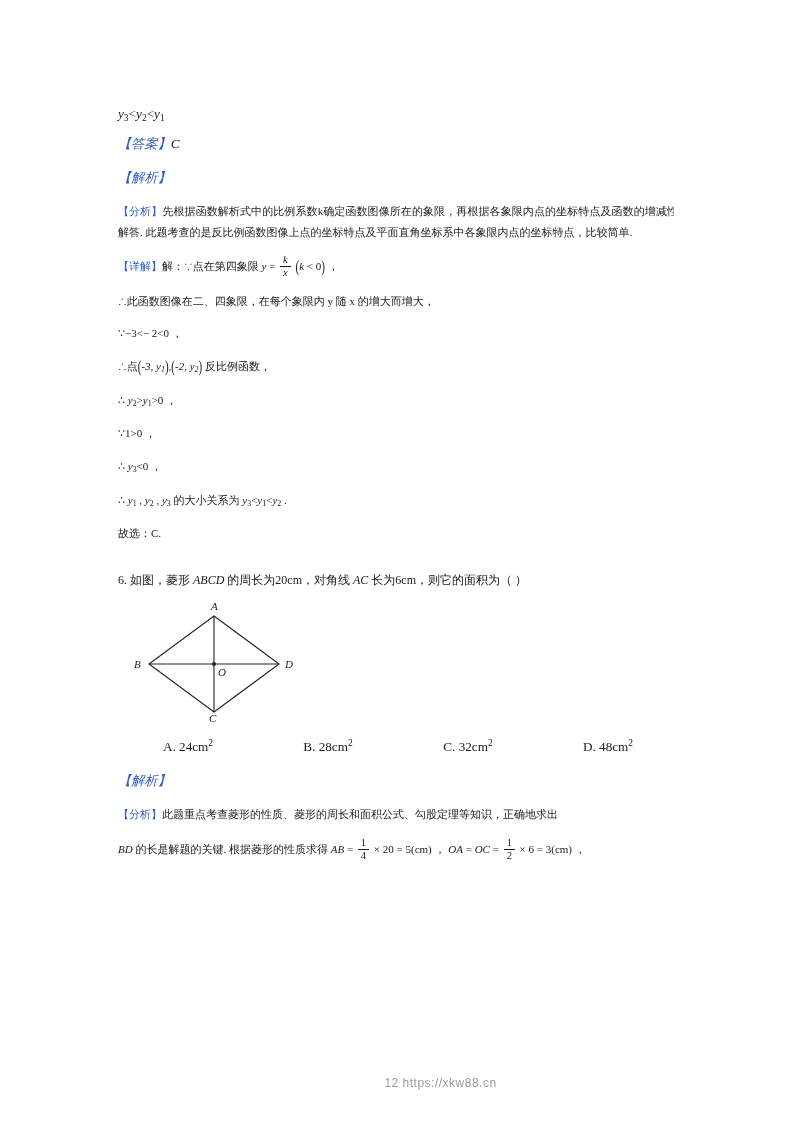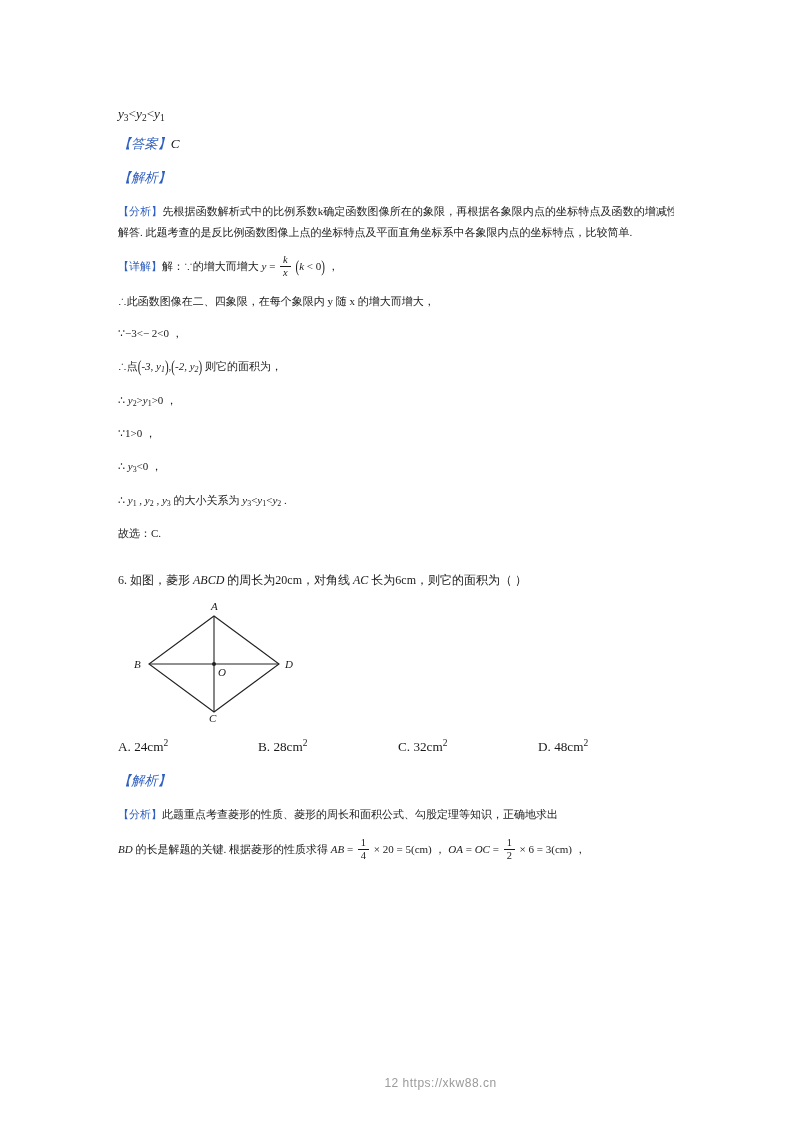--- a/index.html
+++ b/index.html
@@ -94,20 +94,21 @@
     height: 126px;
   }
   .options {
     display: flex;
     font-size: 13.2px;
     margin-top: 10px;
     margin-bottom: 16px;
   }
   .options .opt {
     width: 25%;
+    text-align: center;
   }
   .footer {
     position: absolute;
     left: 0;
     top: 1068px;
     width: 793px;
     text-align: center;
     font-size: 12px;
     color: #9a9a9a;
     letter-spacing: 0.5px;
@@ -130,34 +131,34 @@
       <span>【答案】</span><span class="ans">C</span>
     </div>
 
     <div class="tag">【解析】</div>
 
     <div class="para">
       <span class="lab">【分析】</span><span>先根据函数解析式中的比例系数k确定函数图像所在的象限，再根据各象限内点的坐标特点及函数的增减性解答. 此题考查的是反比例函数图像上点的坐标特点及平面直角坐标系中各象限内点的坐标特点，比较简单.</span>
     </div>
 
     <div class="para">
-      <span class="lab">【详解】</span><span>解：∵的增大而增大</span>
+      <span class="lab">【详解】</span><span>解：∵点在第四象限</span>
       <span>
         <span class="it">y</span> =
         <span class="frac"><span class="num it">k</span><span class="den it">x</span></span>
         <span class="paren-big">(</span><span class="it">k</span> &lt; 0<span class="paren-big">)</span>
       </span><span>，</span>
     </div>
 
     <div class="para">∴此函数图像在二、四象限，在每个象限内 y 随 x 的增大而增大，</div>
 
     <div class="para">∵−3&lt;− 2&lt;0 ，</div>
 
     <div class="para">
-      <span>∴点</span><span><span class="paren-big">(</span><span class="it">-3</span>, <span class="it">y<span class="sub">1</span></span><span class="paren-big">)</span>,<span class="paren-big">(</span><span class="it">-2</span>, <span class="it">y<span class="sub">2</span></span><span class="paren-big">)</span></span> <span>则它的面积为，</span>
+      <span>∴点</span><span><span class="paren-big">(</span><span class="it">-3</span>, <span class="it">y<span class="sub">1</span></span><span class="paren-big">)</span>,<span class="paren-big">(</span><span class="it">-2</span>, <span class="it">y<span class="sub">2</span></span><span class="paren-big">)</span></span> <span>反比例函数，</span>
     </div>
 
     <div class="para">
       ∴ <span class="it">y</span><span class="sub">2</span>&gt;<span class="it">y</span><span class="sub">1</span>&gt;0 ，
     </div>
 
     <div class="para">
       ∵1&gt;0 ，
     </div>
 

